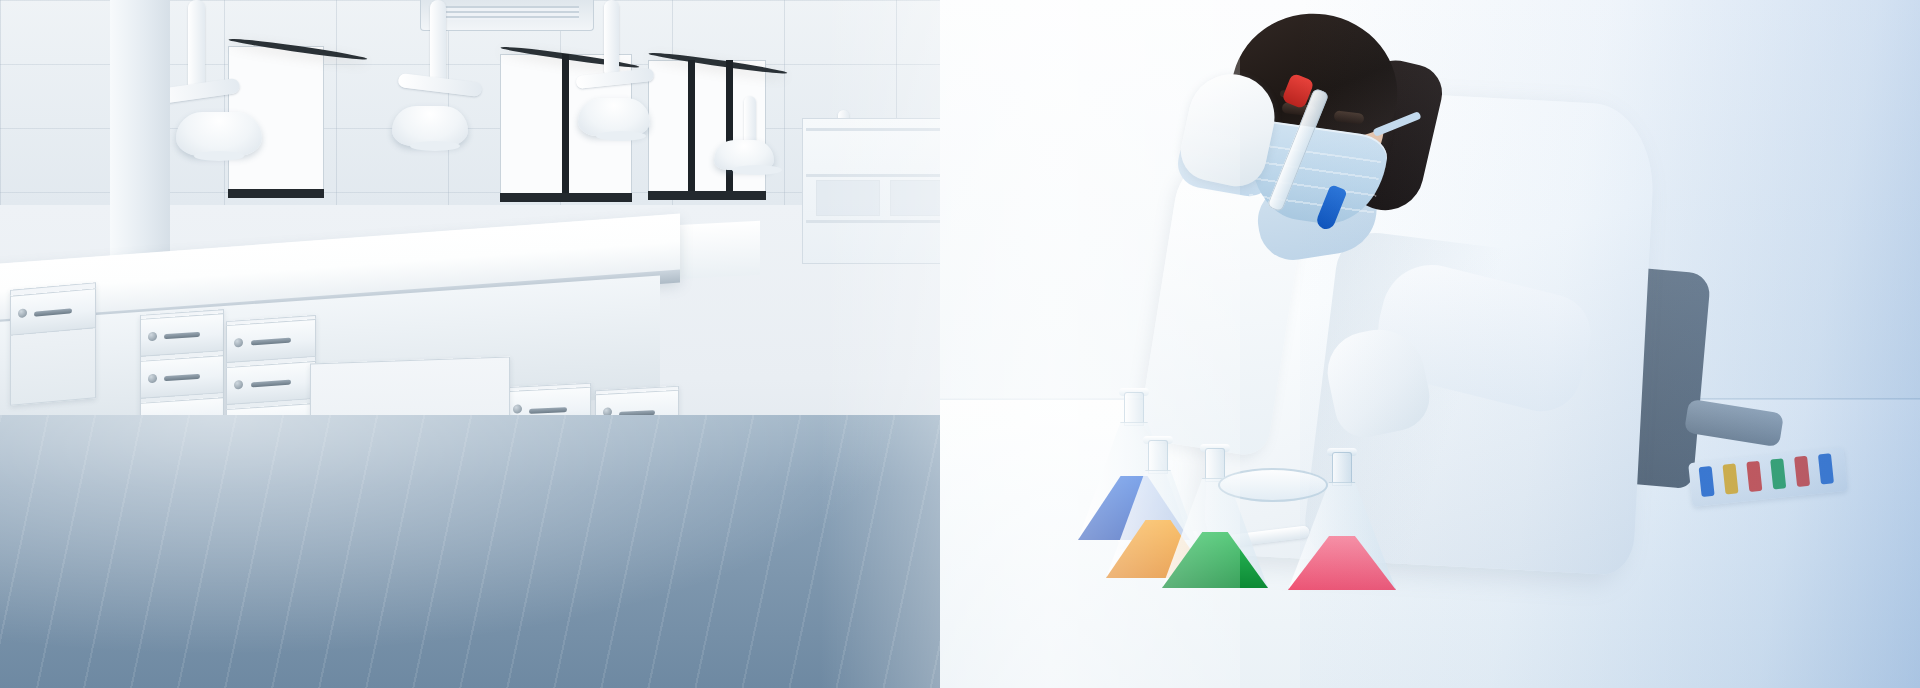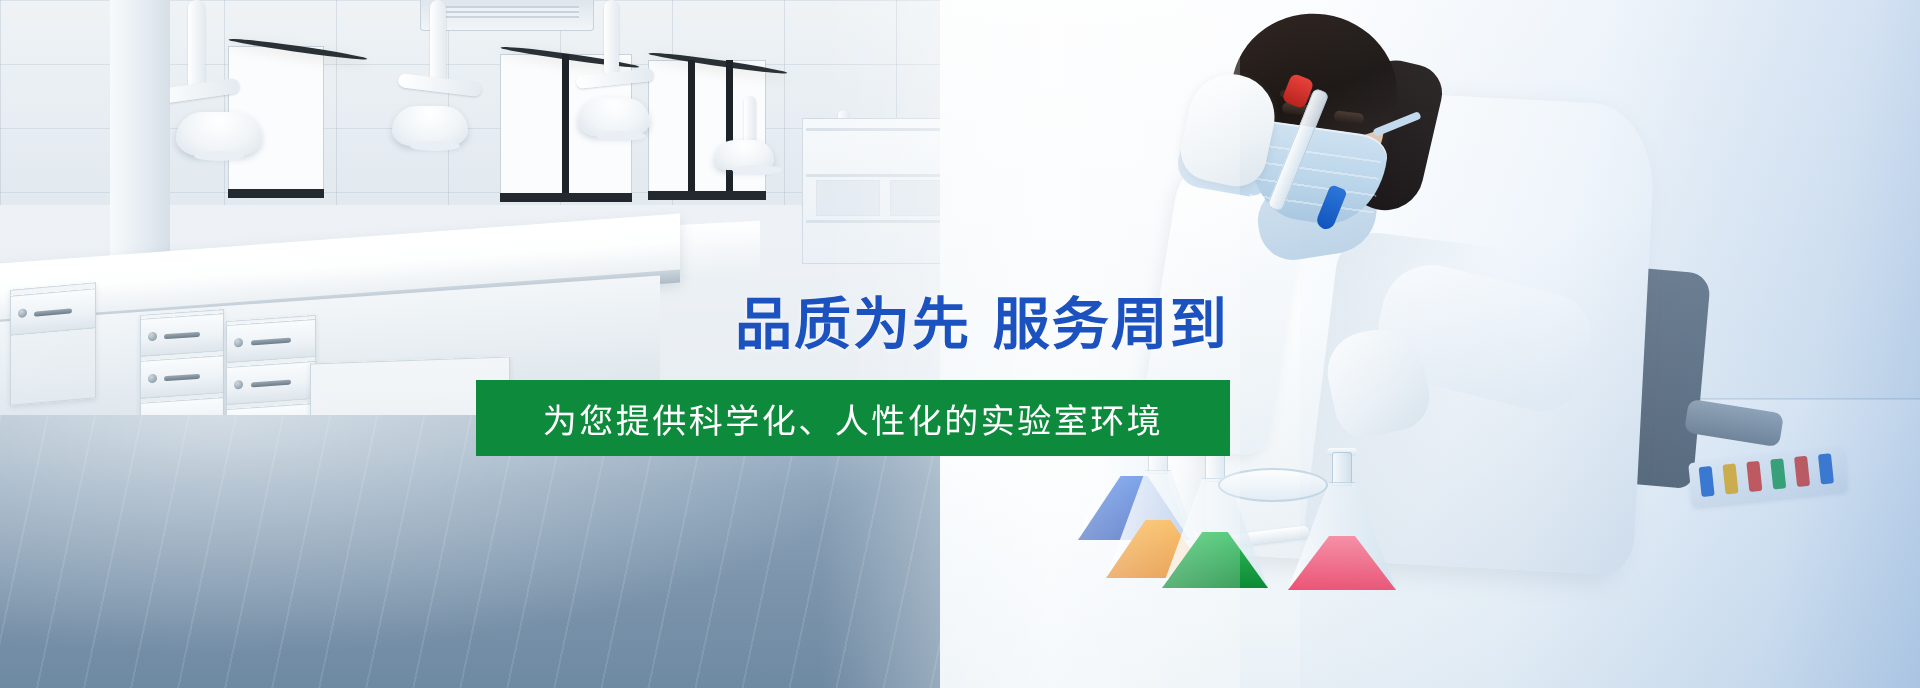--- a/index.html
+++ b/index.html
@@ -582,20 +582,16 @@
       <div class="tube-t" style="left:130px;background:#2f6fd0;"></div>
     </div>
 
     <div class="left-haze"></div>
     <div class="blue-wash"></div>
   </div>
 
   <div class="overlay">
 
 
-    <div class="headline">品质为先 服务周到</div>
-
-    <div class="green-bar">
-      <span class="green-text">为您提供科学化、人性化的实验室环境</span>
-    </div>
+
 
   </div>
 </div>
 
 </body></html>

